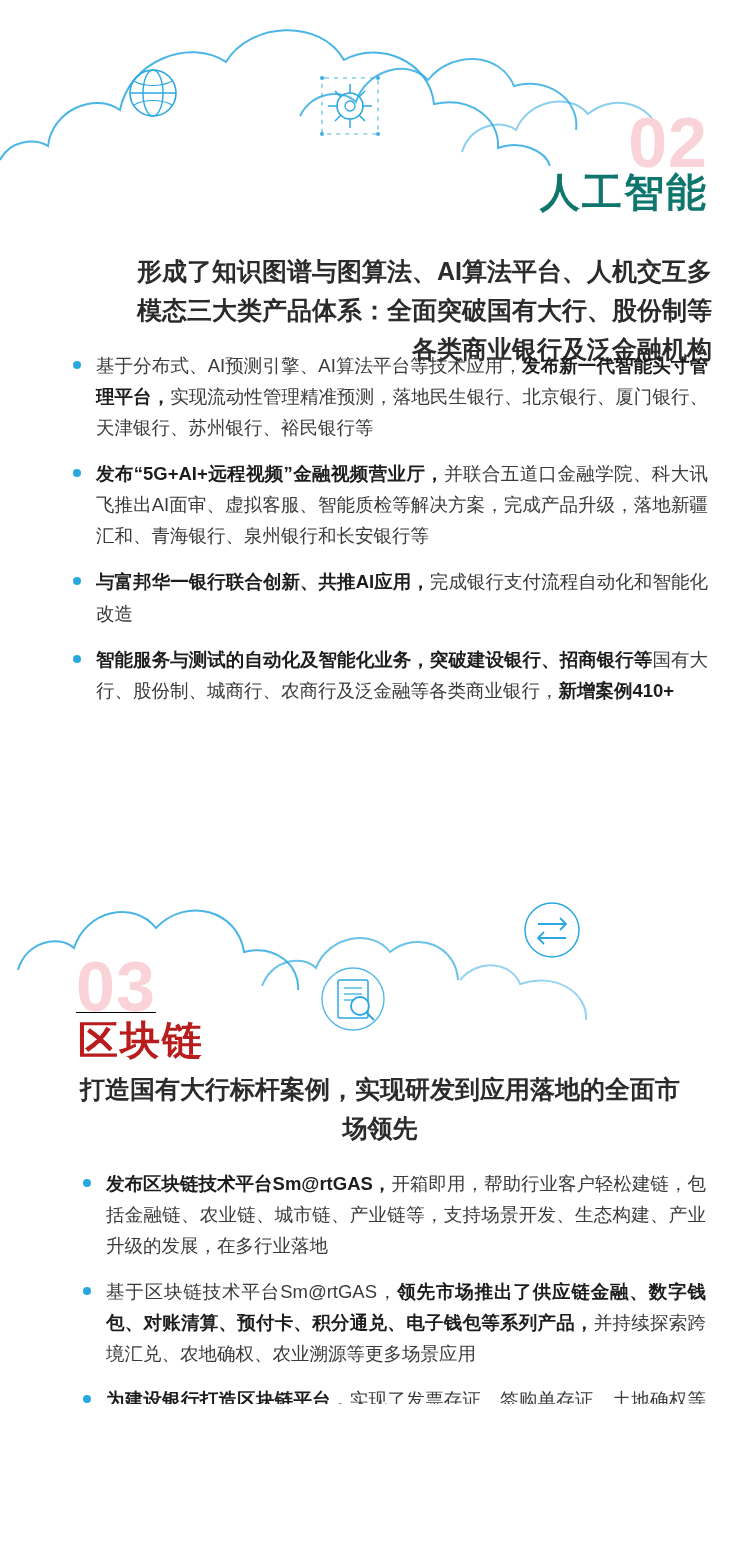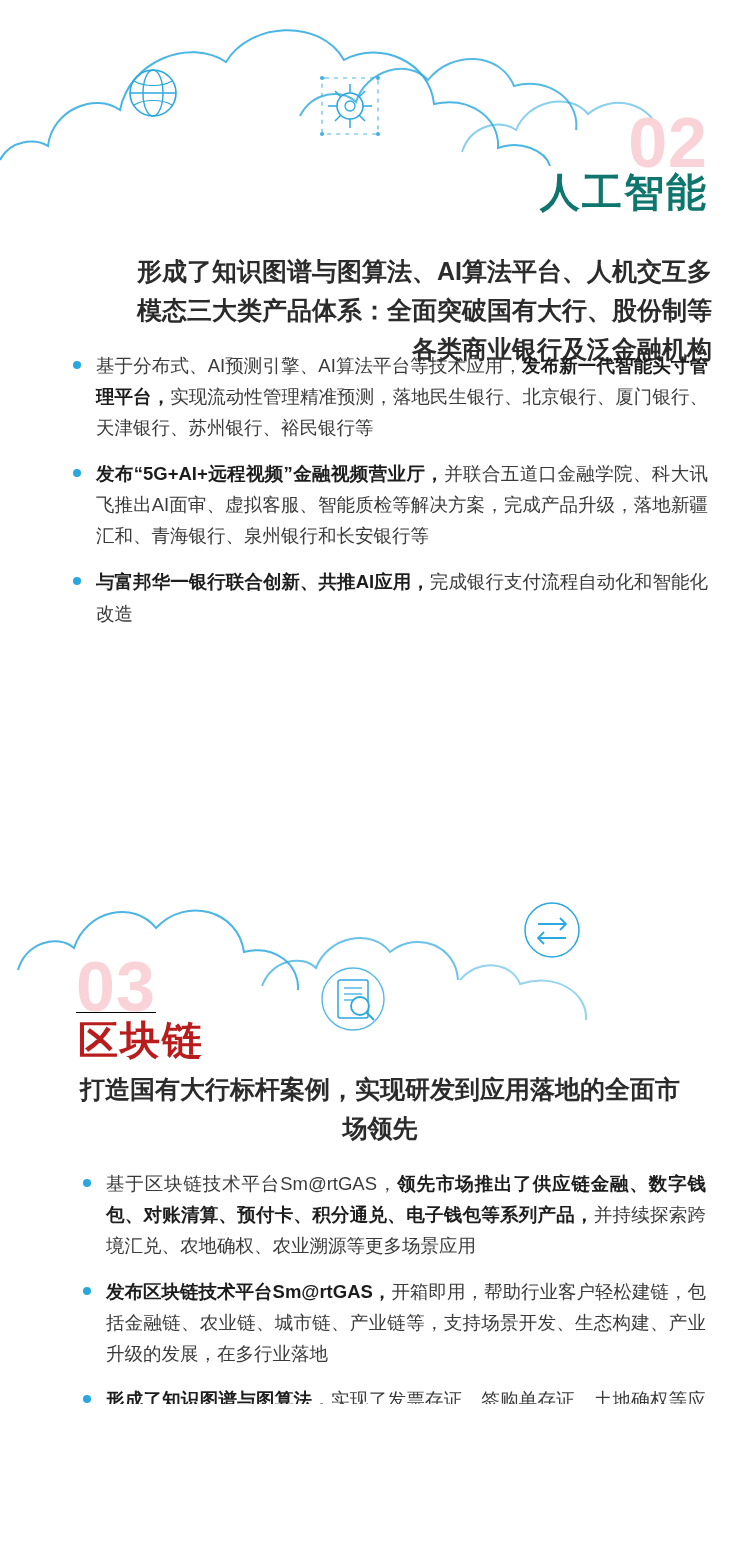--- a/index.html
+++ b/index.html
@@ -178,20 +178,21 @@
     <div class="bignum-wrap">
       <span class="bignum">02</span>
     </div>
     <div class="sec-title">人工智能</div>
     <div class="sec-lead">形成了知识图谱与图算法、AI算法平台、人机交互多模态三大类产品体系：全面突破国有大行、股份制等各类商业银行及泛金融机构</div>
 
     <div class="bullets">
       <div class="bullet">基于分布式、AI预测引擎、AI算法平台等技术应用，<b>发布新一代智能头寸管理平台，</b>实现流动性管理精准预测，落地民生银行、北京银行、厦门银行、天津银行、苏州银行、裕民银行等</div>
       <div class="bullet"><b>发布“5G+AI+远程视频”金融视频营业厅，</b>并联合五道口金融学院、科大讯飞推出AI面审、虚拟客服、智能质检等解决方案，完成产品升级，落地新疆汇和、青海银行、泉州银行和长安银行等</div>
       <div class="bullet"><b>与富邦华一银行联合创新、共推AI应用，</b>完成银行支付流程自动化和智能化改造</div>
+      <div class="bullet"><b>智能服务与测试的自动化及智能化业务，突破建设银行、招商银行等</b>国有大行、股份制、城商行、农商行及泛金融等各类商业银行，<b>新增案例410+</b></div>
     </div>
   </div>
 
   <div class="art" style="top:880px;left:0;width:750px;height:180px;">
     <svg width="750" height="180" viewBox="0 0 750 180" fill="none">
       <path d="M18 90 C 26 62 58 54 74 68 C 86 30 134 20 156 48 C 186 16 238 30 244 72 C 276 64 300 86 298 110" stroke="#2ba8e0" stroke-width="2" fill="none" opacity="0.85"></path>
       <path d="M262 106 C 272 80 302 74 316 88 C 328 56 372 48 390 72 C 418 50 456 66 458 100" stroke="#2ba8e0" stroke-width="2" fill="none" opacity="0.7"></path>
       <path d="M460 100 C 478 78 512 82 520 104 C 554 92 588 112 586 140" stroke="#2ba8e0" stroke-width="2" fill="none" opacity="0.5"></path>
     </svg>
   </div>
@@ -219,19 +220,19 @@
   </div>
 
   <div class="sec03">
     <div class="bignum-wrap">
       <span class="bignum">03</span>
     </div>
     <div class="sec-title">区块链</div>
     <div class="sec-lead">打造国有大行标杆案例，实现研发到应用落地的全面市场领先</div>
 
     <div class="bullets">
+      <div class="bullet"><b>发布区块链技术平台Sm@rtGAS，</b>开箱即用，帮助行业客户轻松建链，包括金融链、农业链、城市链、产业链等，支持场景开发、生态构建、产业升级的发展，在多行业落地</div>
       <div class="bullet">基于区块链技术平台Sm@rtGAS，<b>领先市场推出了供应链金融、数字钱包、对账清算、预付卡、积分通兑、电子钱包等系列产品，</b>并持续探索跨境汇兑、农地确权、农业溯源等更多场景应用</div>
-      <div class="bullet"><b>发布区块链技术平台Sm@rtGAS，</b>开箱即用，帮助行业客户轻松建链，包括金融链、农业链、城市链、产业链等，支持场景开发、生态构建、产业升级的发展，在多行业落地</div>
-      <div class="bullet"><b>形成了知识图谱与图算法，</b>实现了发票存证、签购单存证、土地确权等应用运行</div>
+      <div class="bullet"><b>为建设银行打造区块链平台，</b>实现了发票存证、签购单存证、土地确权等应用运行</div>
     </div>
   </div>
 
 </div>
 
 </body></html>

